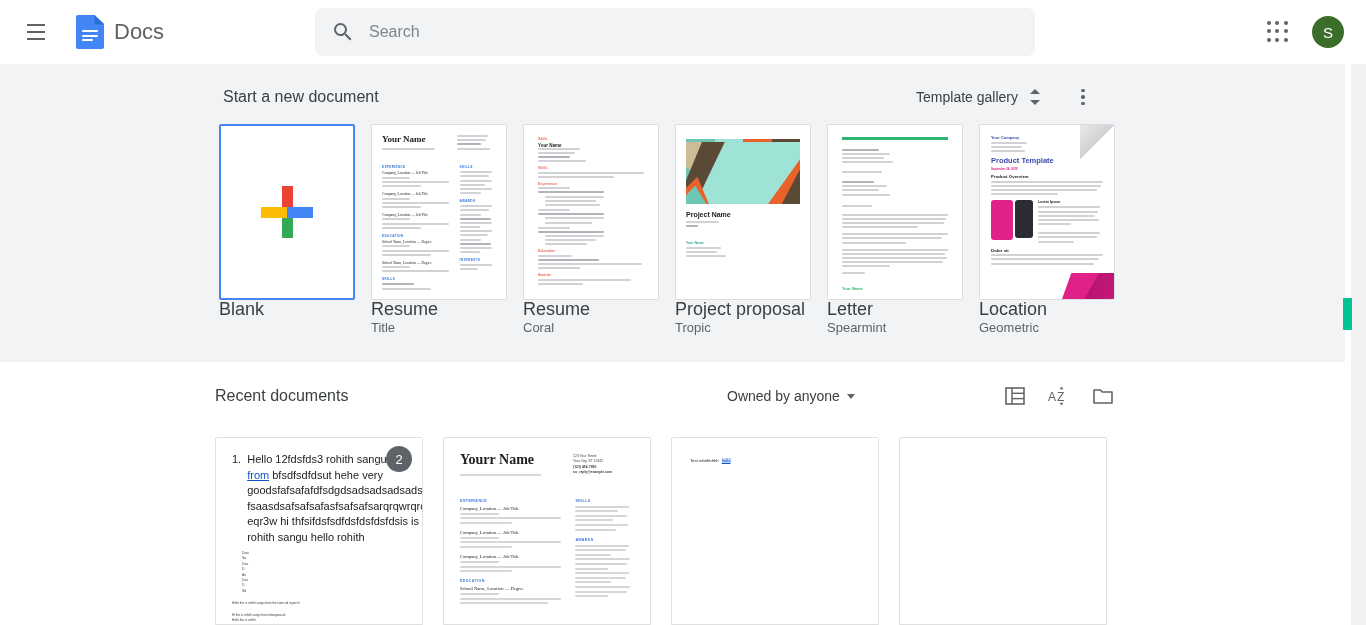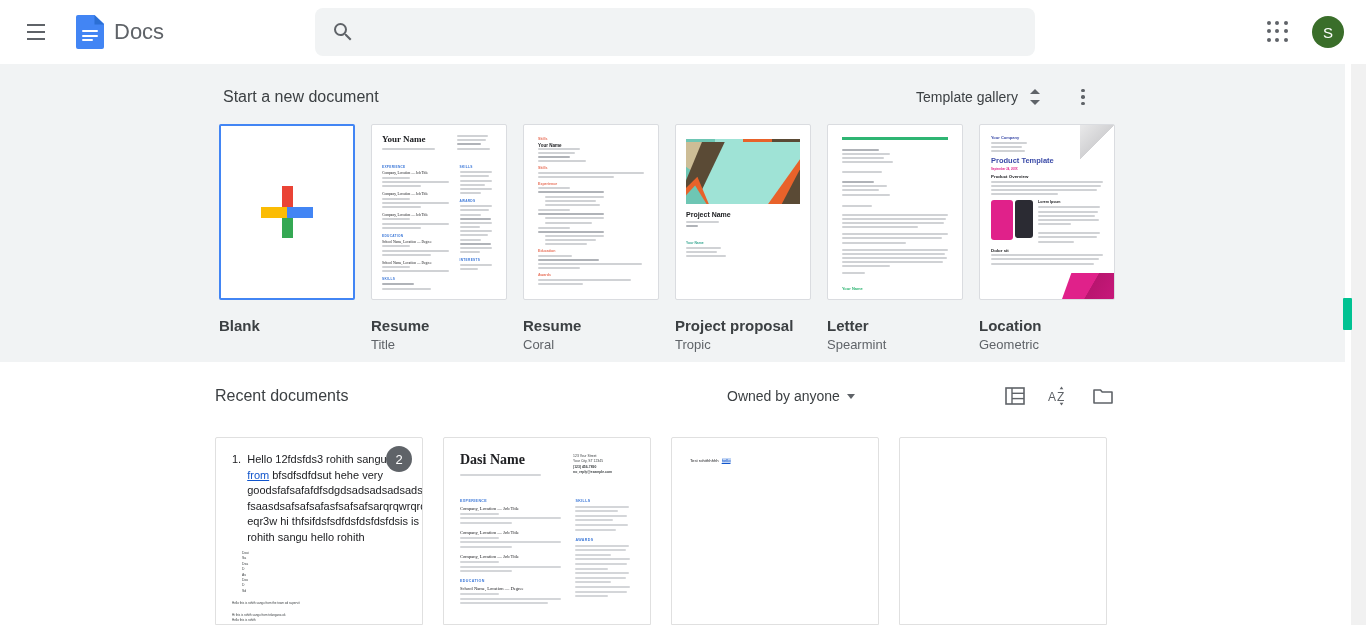--- a/index.html
+++ b/index.html
@@ -126,21 +126,21 @@
     display: flex; gap: 16px;
   }
   .tpl-card { width: 136px; cursor: pointer; }
   .tpl-thumb {
     width: 136px; height: 176px; background: #ffffff;
     border: 1px solid #dadce0; border-radius: 2px;
     overflow: hidden; position: relative;
   }
   .tpl-thumb.selected { border: 2px solid #4285f4; }
   .tpl-name {
-    margin-top: 17px; font-size: 15px; color: #3c4043; line-height: 18px; font-weight: bold;
+    font-size: 18px; color: #3c4043; line-height: 18px;
   }
   .tpl-sub { margin-top: 1px; font-size: 13px; color: #5f6368; line-height: 18px; }
 
   
   .blank-plus { position: absolute; left: 50%; top: 50%;
     transform: translate(-50%,-50%); width: 52px; height: 52px; }
   .blank-plus .bar { position: absolute; }
   .bp-red    { left: 21px; top: 0;   width: 11px; height: 26px; background: #ea4335; }
   .bp-green  { left: 21px; top: 26px; width: 11px; height: 26px; background: #34a853; }
   .bp-yellow { left: 0;   top: 21px; width: 26px; height: 11px; background: #fbbc04; }
@@ -263,20 +263,21 @@
     <div class="ln ln2"></div>
     <div class="ln ln3"></div>
   </div>
 
   <div class="docs-title">Docs</div>
 
   <div class="search-box">
     <svg class="search-icon" viewBox="0 0 24 24">
       <path fill="#5f6368" d="M15.5 14h-.79l-.28-.27A6.47 6.47 0 0016 9.5 6.5 6.5 0 109.5 16c1.61 0 3.09-.59 4.23-1.57l.27.28v.79l5 4.99L20.49 19l-4.99-5zm-6 0C7.01 14 5 11.99 5 9.5S7.01 5 9.5 5 14 7.01 14 9.5 11.99 14 9.5 14z"></path>
     </svg>
+    <input class="search-input" type="text" placeholder="Search" style="">
   </div>
 
   <div class="apps-grid">
     <i></i>
       <i></i>
       <i></i>
     <i></i>
       <i></i>
       <i></i>
     <i></i>
@@ -613,21 +614,21 @@
         </div>
         <div class="doc-badge">2</div>
       </div>
     </div>
 
     <div class="doc-card">
       <div class="doc-thumb">
         <div class="d2">
           <div style="display:flex;">
             <div style="flex:1 1 62%;">
-              <div class="d2-name">Dasi Name</div>
+              <div class="d2-name">Yourr Name</div>
               <div class="d2-l" style="width:72%;margin-top:6px;"></div>
             </div>
             <div style="flex:1 1 32%;padding-top:2px;font-size:3.4px;color:#3c4043;line-height:5.4px;">
               <div>123 Your Street</div>
               <div>Your City, ST 12345</div>
               <div style="font-weight:bold;">(123) 456-7890</div>
               <div style="font-weight:bold;">no_reply@example.com</div>
             </div>
           </div>
           <div class="d2-cols">

